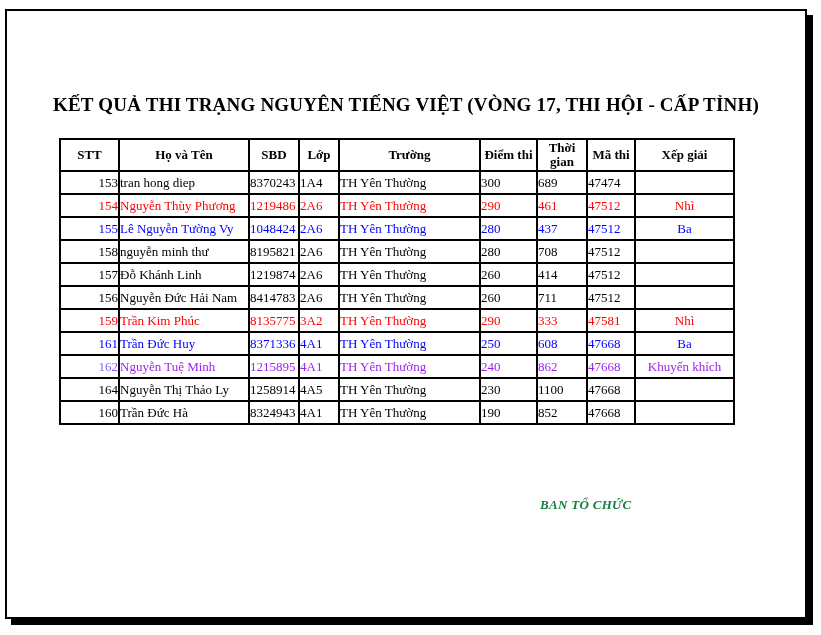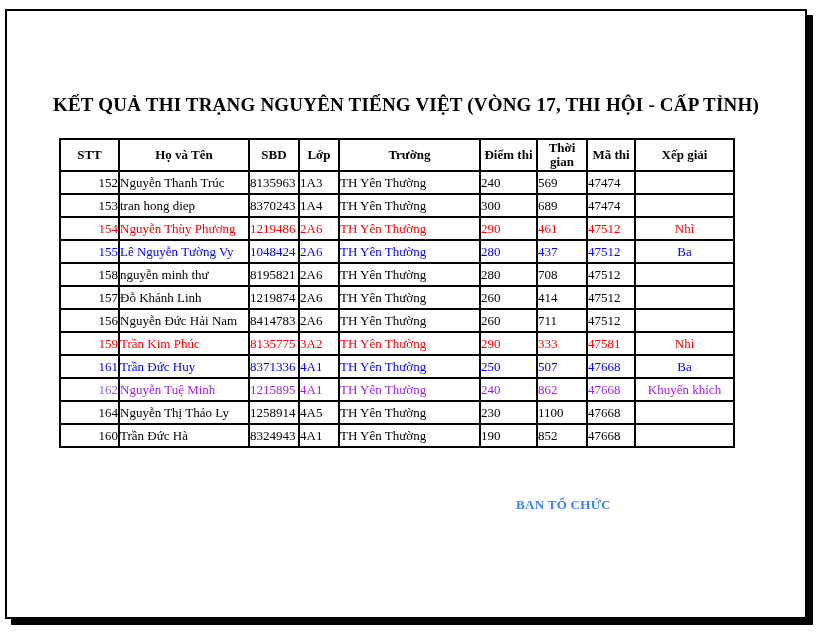--- a/index.html
+++ b/index.html
@@ -58,25 +58,26 @@
   table.results tbody tr {
     height: 23px;
   }
   td.c-stt  { text-align: right; padding-right: 3px; }
   td.c-name, td.c-sbd, td.c-lop, td.c-truong,
   td.c-diem, td.c-thoigian, td.c-mathi { text-align: left; padding-left: 2px; }
   td.c-xepgiai { text-align: center; }
   .footer-sign {
     position: absolute;
     top: 486px;
-    left: 509px;
+    left: 533px;
     font-size: 13px;
     font-weight: bold;
-    color: #3b82f6;
+    color: #15803d;
     letter-spacing: 0.3px;
+    font-style: italic;
   }
 </style>
 </head>
 <body>
 
 <div class="page">
   <div class="doc-title">KẾT QUẢ THI TRẠNG NGUYÊN TIẾNG VIỆT (VÒNG 17, THI HỘI - CẤP TỈNH)</div>
 
   <table class="results">
     <colgroup>
@@ -98,31 +99,20 @@
           <th>Lớp</th>
           <th>Trường</th>
           <th>Điểm thi</th>
           <th>Thời gian</th>
           <th>Mã thi</th>
           <th>Xếp giải</th>
         </tr>
     </thead>
     <tbody id="table-body">
         <tr style="color: rgb(0, 0, 0);">
-          <td class="c-stt" style="color: rgb(0, 0, 0);">152</td>
-          <td class="c-name">Nguyễn Thanh Trúc</td>
-          <td class="c-sbd">8135963</td>
-          <td class="c-lop">1A3</td>
-          <td class="c-truong">TH Yên Thường</td>
-          <td class="c-diem">240</td>
-          <td class="c-thoigian">569</td>
-          <td class="c-mathi">47474</td>
-          <td class="c-xepgiai"></td>
-        </tr>
-        <tr style="color: rgb(0, 0, 0);">
           <td class="c-stt" style="color: rgb(0, 0, 0);">153</td>
           <td class="c-name">tran hong diep</td>
           <td class="c-sbd">8370243</td>
           <td class="c-lop">1A4</td>
           <td class="c-truong">TH Yên Thường</td>
           <td class="c-diem">300</td>
           <td class="c-thoigian">689</td>
           <td class="c-mathi">47474</td>
           <td class="c-xepgiai"></td>
         </tr>
@@ -192,21 +182,21 @@
           <td class="c-mathi">47581</td>
           <td class="c-xepgiai">Nhì</td>
         </tr>
         <tr style="color: rgb(0, 0, 255); padding-left: 20px;">
           <td class="c-stt" style="color: rgb(0, 0, 255);">161</td>
           <td class="c-name">Trần Đức Huy</td>
           <td class="c-sbd">8371336</td>
           <td class="c-lop">4A1</td>
           <td class="c-truong">TH Yên Thường</td>
           <td class="c-diem">250</td>
-          <td class="c-thoigian">507</td>
+          <td class="c-thoigian">608</td>
           <td class="c-mathi">47668</td>
           <td class="c-xepgiai">Ba</td>
         </tr>
         <tr style="color: rgb(160, 32, 240);">
           <td class="c-stt" style="color: #8b5cf6;">162</td>
           <td class="c-name">Nguyễn Tuệ Minh</td>
           <td class="c-sbd">1215895</td>
           <td class="c-lop">4A1</td>
           <td class="c-truong">TH Yên Thường</td>
           <td class="c-diem">240</td>

